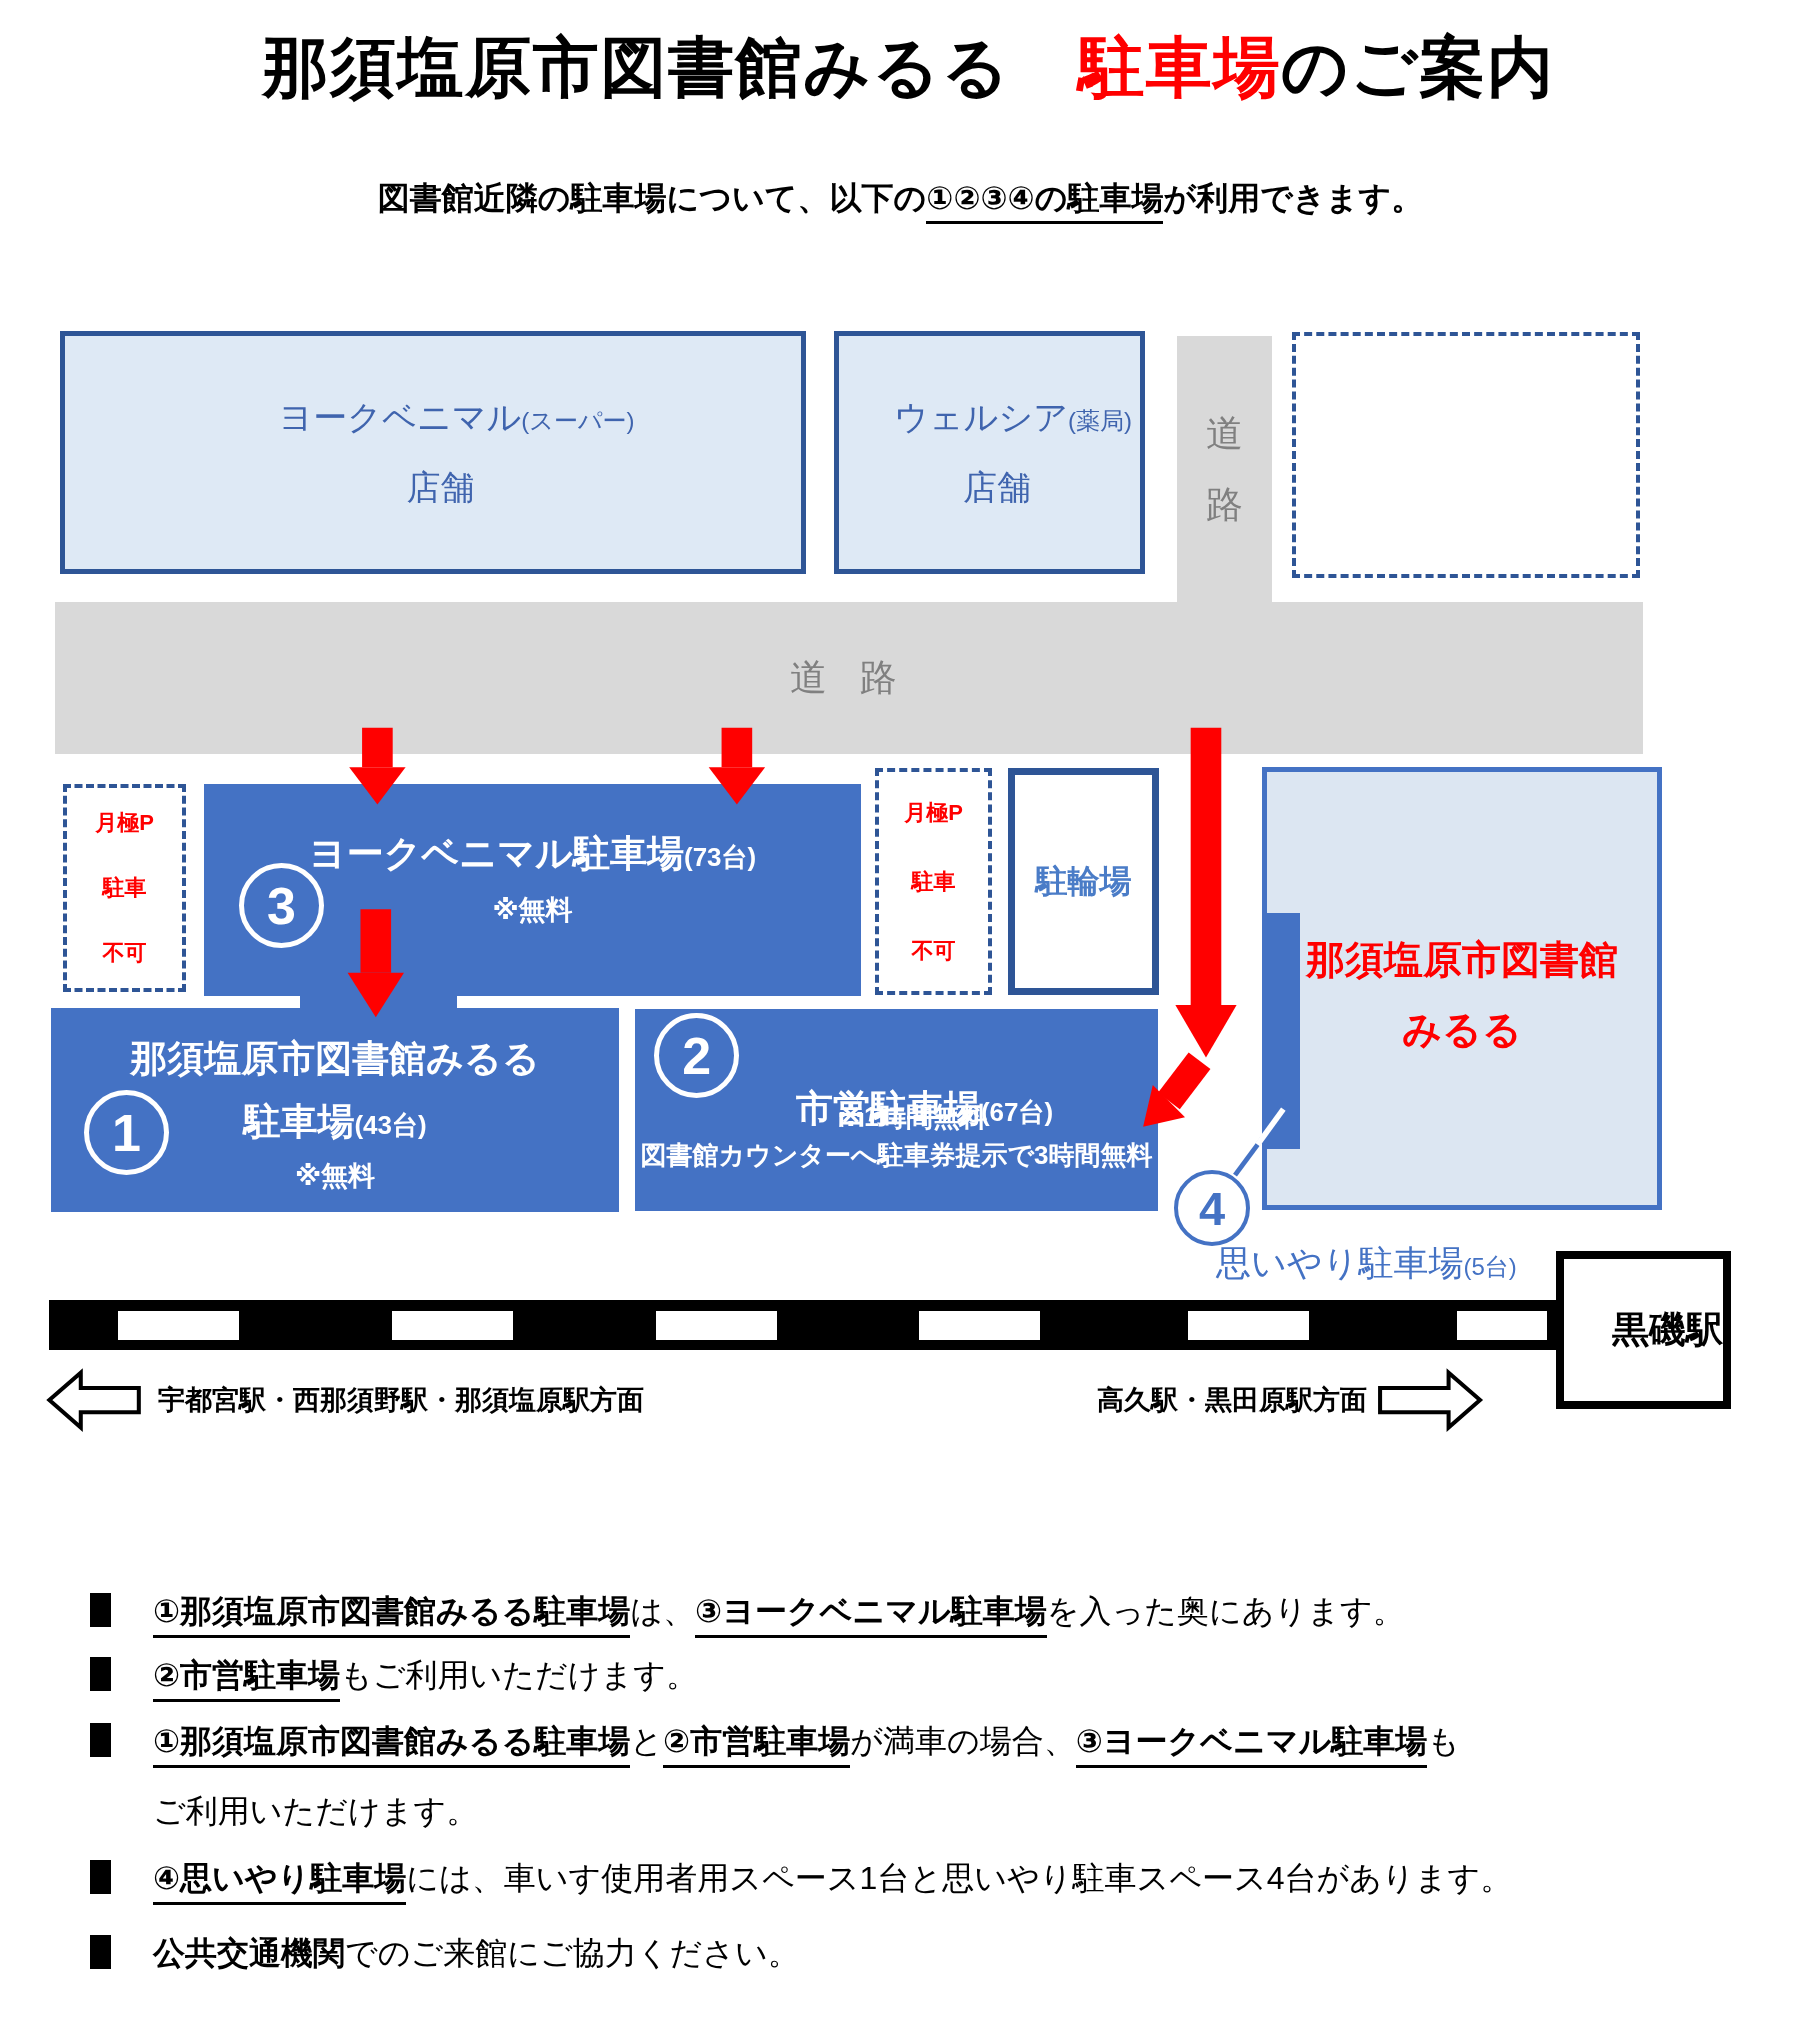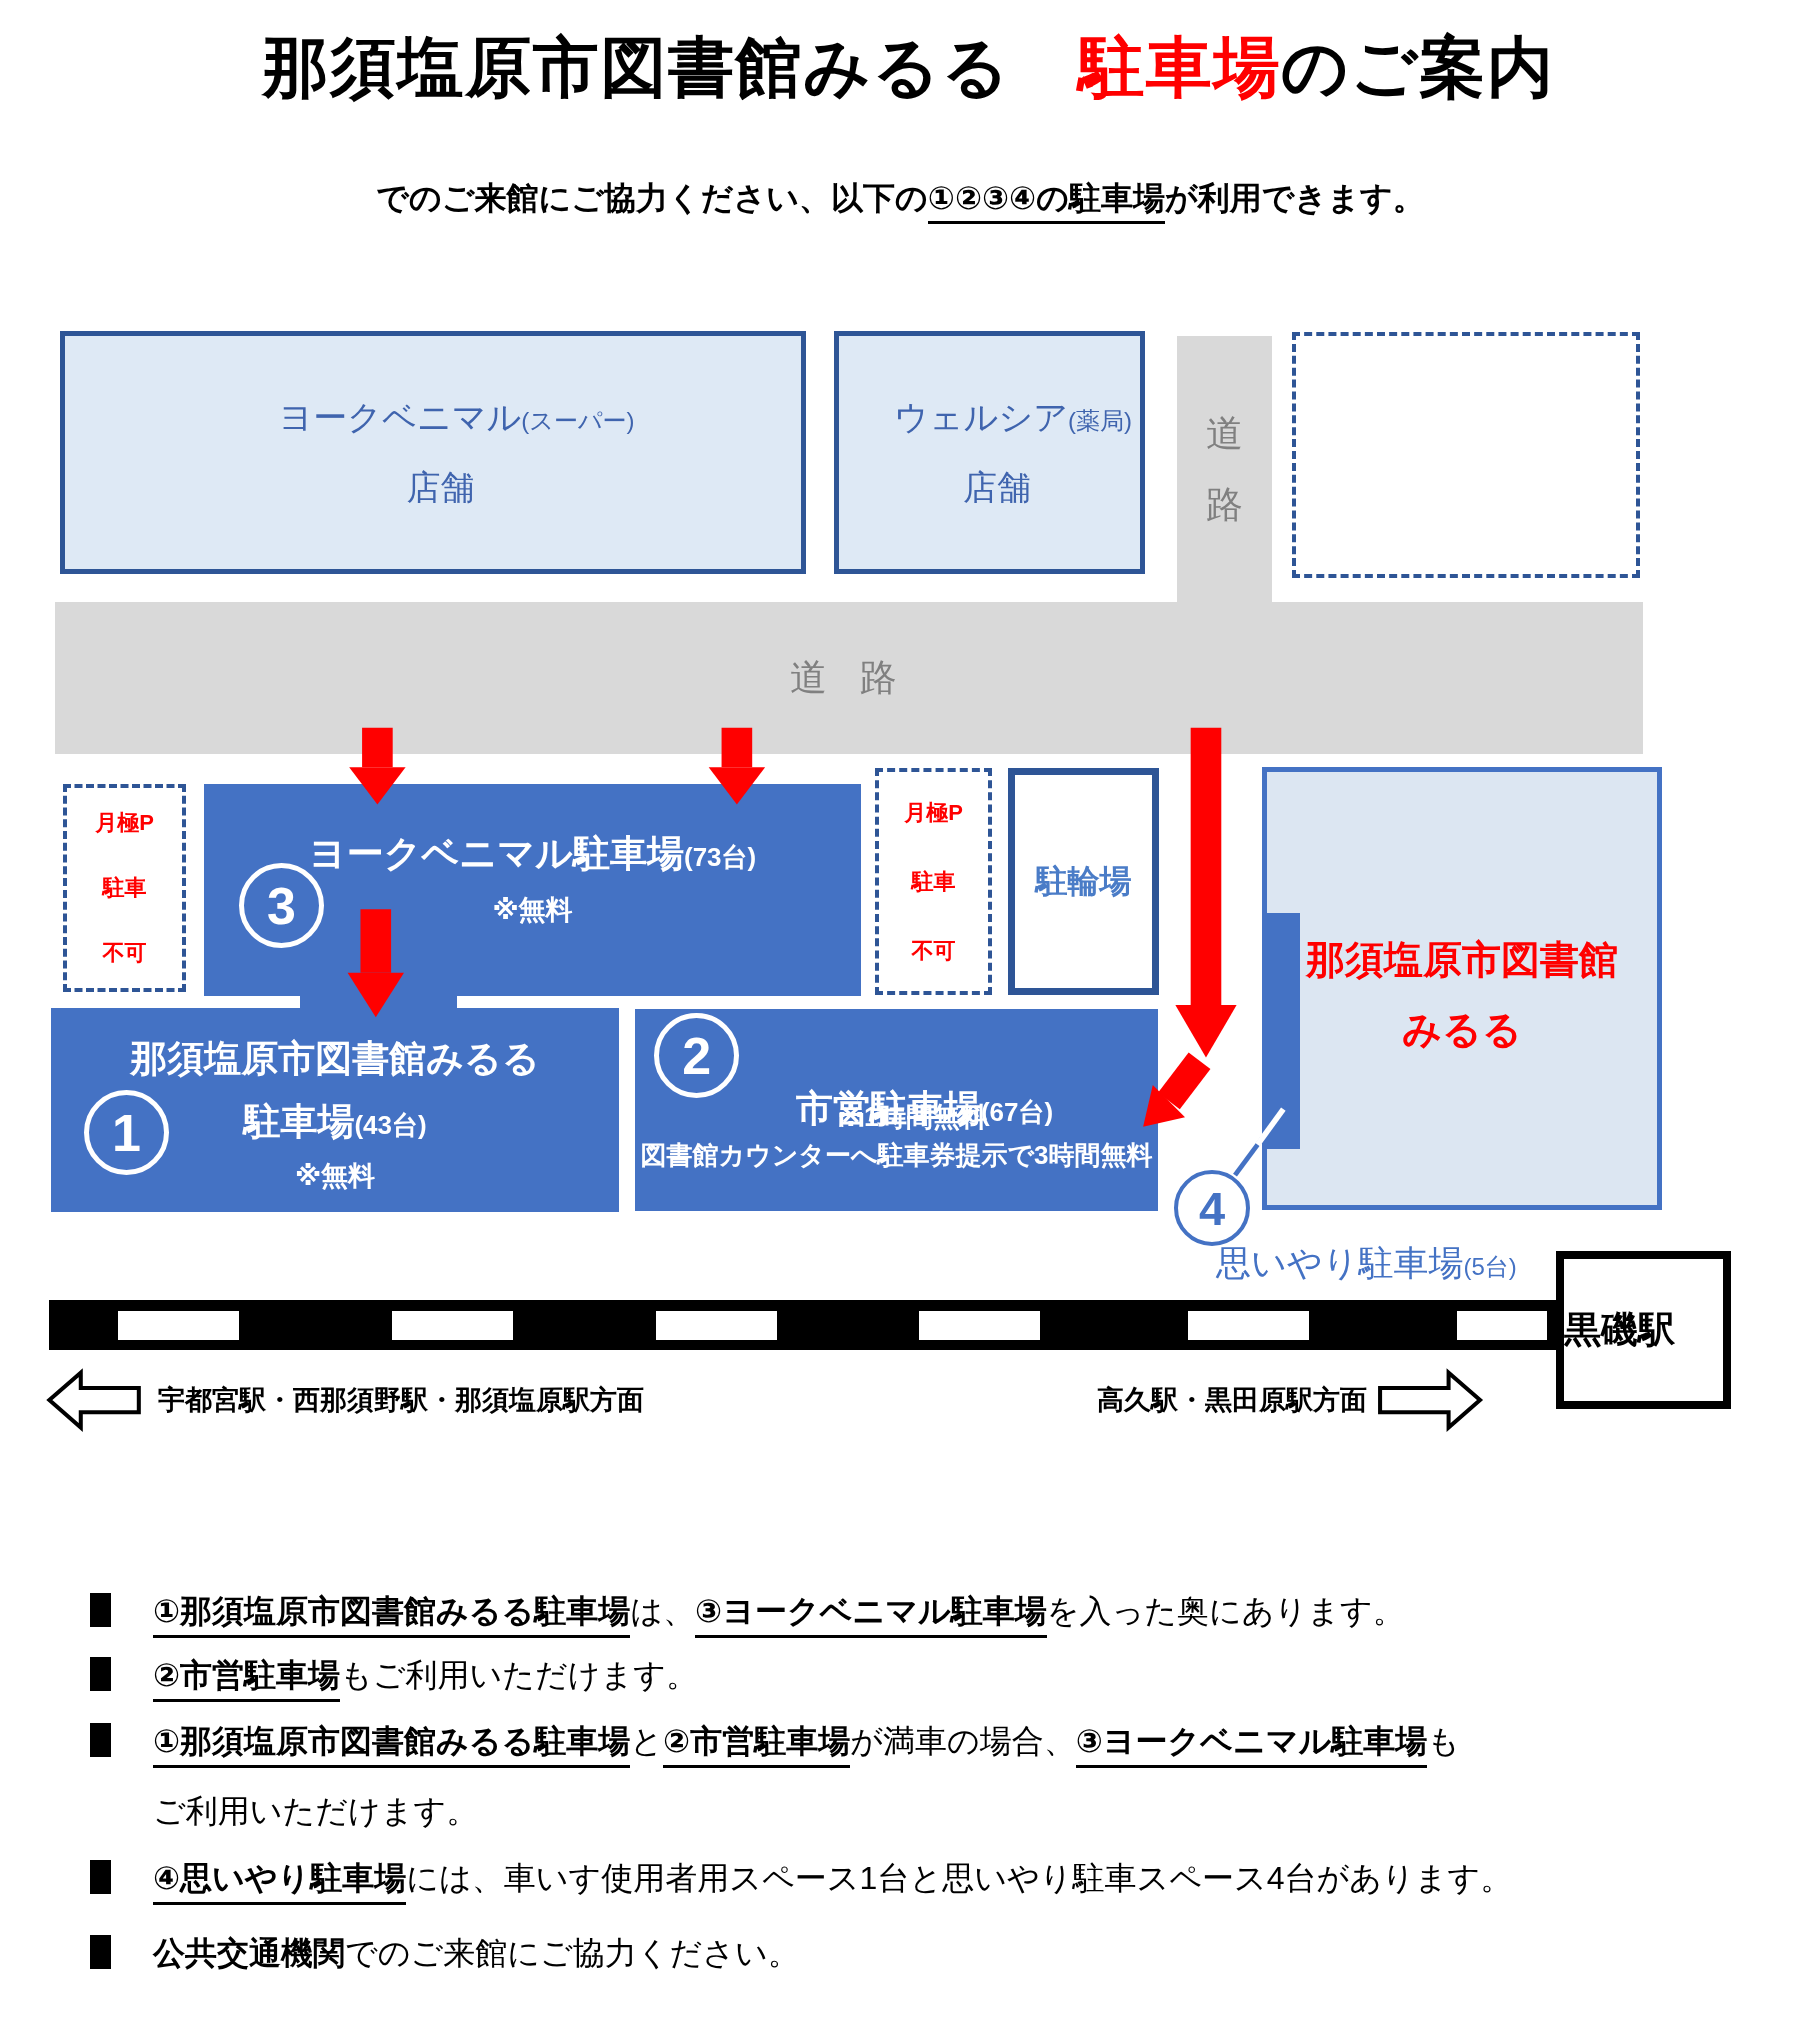--- a/index.html
+++ b/index.html
@@ -86,42 +86,42 @@
   .library .l2{top:231px;}
   .strip{left:1262px;top:913px;width:38px;height:236px;background:var(--accent);z-index:5;}
 
   .lot4-label{left:1216px;top:1240px;color:var(--accent);font-weight:400;font-size:35px;white-space:nowrap;z-index:7;}
   .lot4-label .cap{font-size:24px;}
 
   
   .railway{left:49px;top:1300px;width:1507px;height:50px;background:#000;z-index:1;}
   .railway .dash{position:absolute;top:10.5px;height:29px;background:#fff;}
   .station{left:1556px;top:1251px;width:175px;height:158px;background:#fff;border:8px solid #000;
-           display:flex;align-items:center;justify-content:flex-start;font-size:37px;font-weight:700;z-index:3;}
+           display:flex;align-items:center;justify-content:flex-end;font-size:37px;font-weight:700;z-index:3;}
   .dir-label{top:1382px;font-size:27px;font-weight:700;white-space:nowrap;}
   .dir-left-label{left:158px;}
   .dir-right-label{left:1090px;width:277px;text-align:right;}
 
   
   .note-line{position:absolute;left:153px;font-size:32px;font-weight:400;white-space:nowrap;}
   .note-line .marker{position:absolute;left:-63px;top:3.2px;width:21px;height:34px;background:#000;}
   .note-line .seg-b{font-weight:700;}
   .note-line .seg-u{border-bottom:3.2px solid #000;padding-bottom:6.4px;}
   .nl0{top:1590px;} .nl1{top:1654px;} .nl2{top:1720px;} .nl3{top:1790px;} .nl4{top:1857px;} .nl5{top:1932px;}
 
   svg.overlay{position:absolute;left:0;top:0;width:1801px;height:2036px;z-index:6;pointer-events:none;}
 </style>
 </head>
 <body>
 
 <div class="abs title">
   <span>那須塩原市図書館みるる　</span><span class="red">駐車場</span><span>のご案内</span>
 </div>
 <div class="abs subtitle">
-  <span>でのご来館にご協力ください、以下の</span><span class="u">①②③④の駐車場</span><span>が利用できます。</span>
+  <span>図書館近隣の駐車場について、以下の</span><span class="u">①②③④の駐車場</span><span>が利用できます。</span>
 </div>
 
 <div class="abs store store-york">
   <div class="l1"><span>ヨークベニマル</span><span class="sfx">(スーパー)</span></div>
   <div class="l2">店舗</div>
 </div>
 <div class="abs store store-welcia">
   <div class="l1"><span>ウェルシア</span><span class="sfx">(薬局)</span></div>
   <div class="l2">店舗</div>
 </div>

